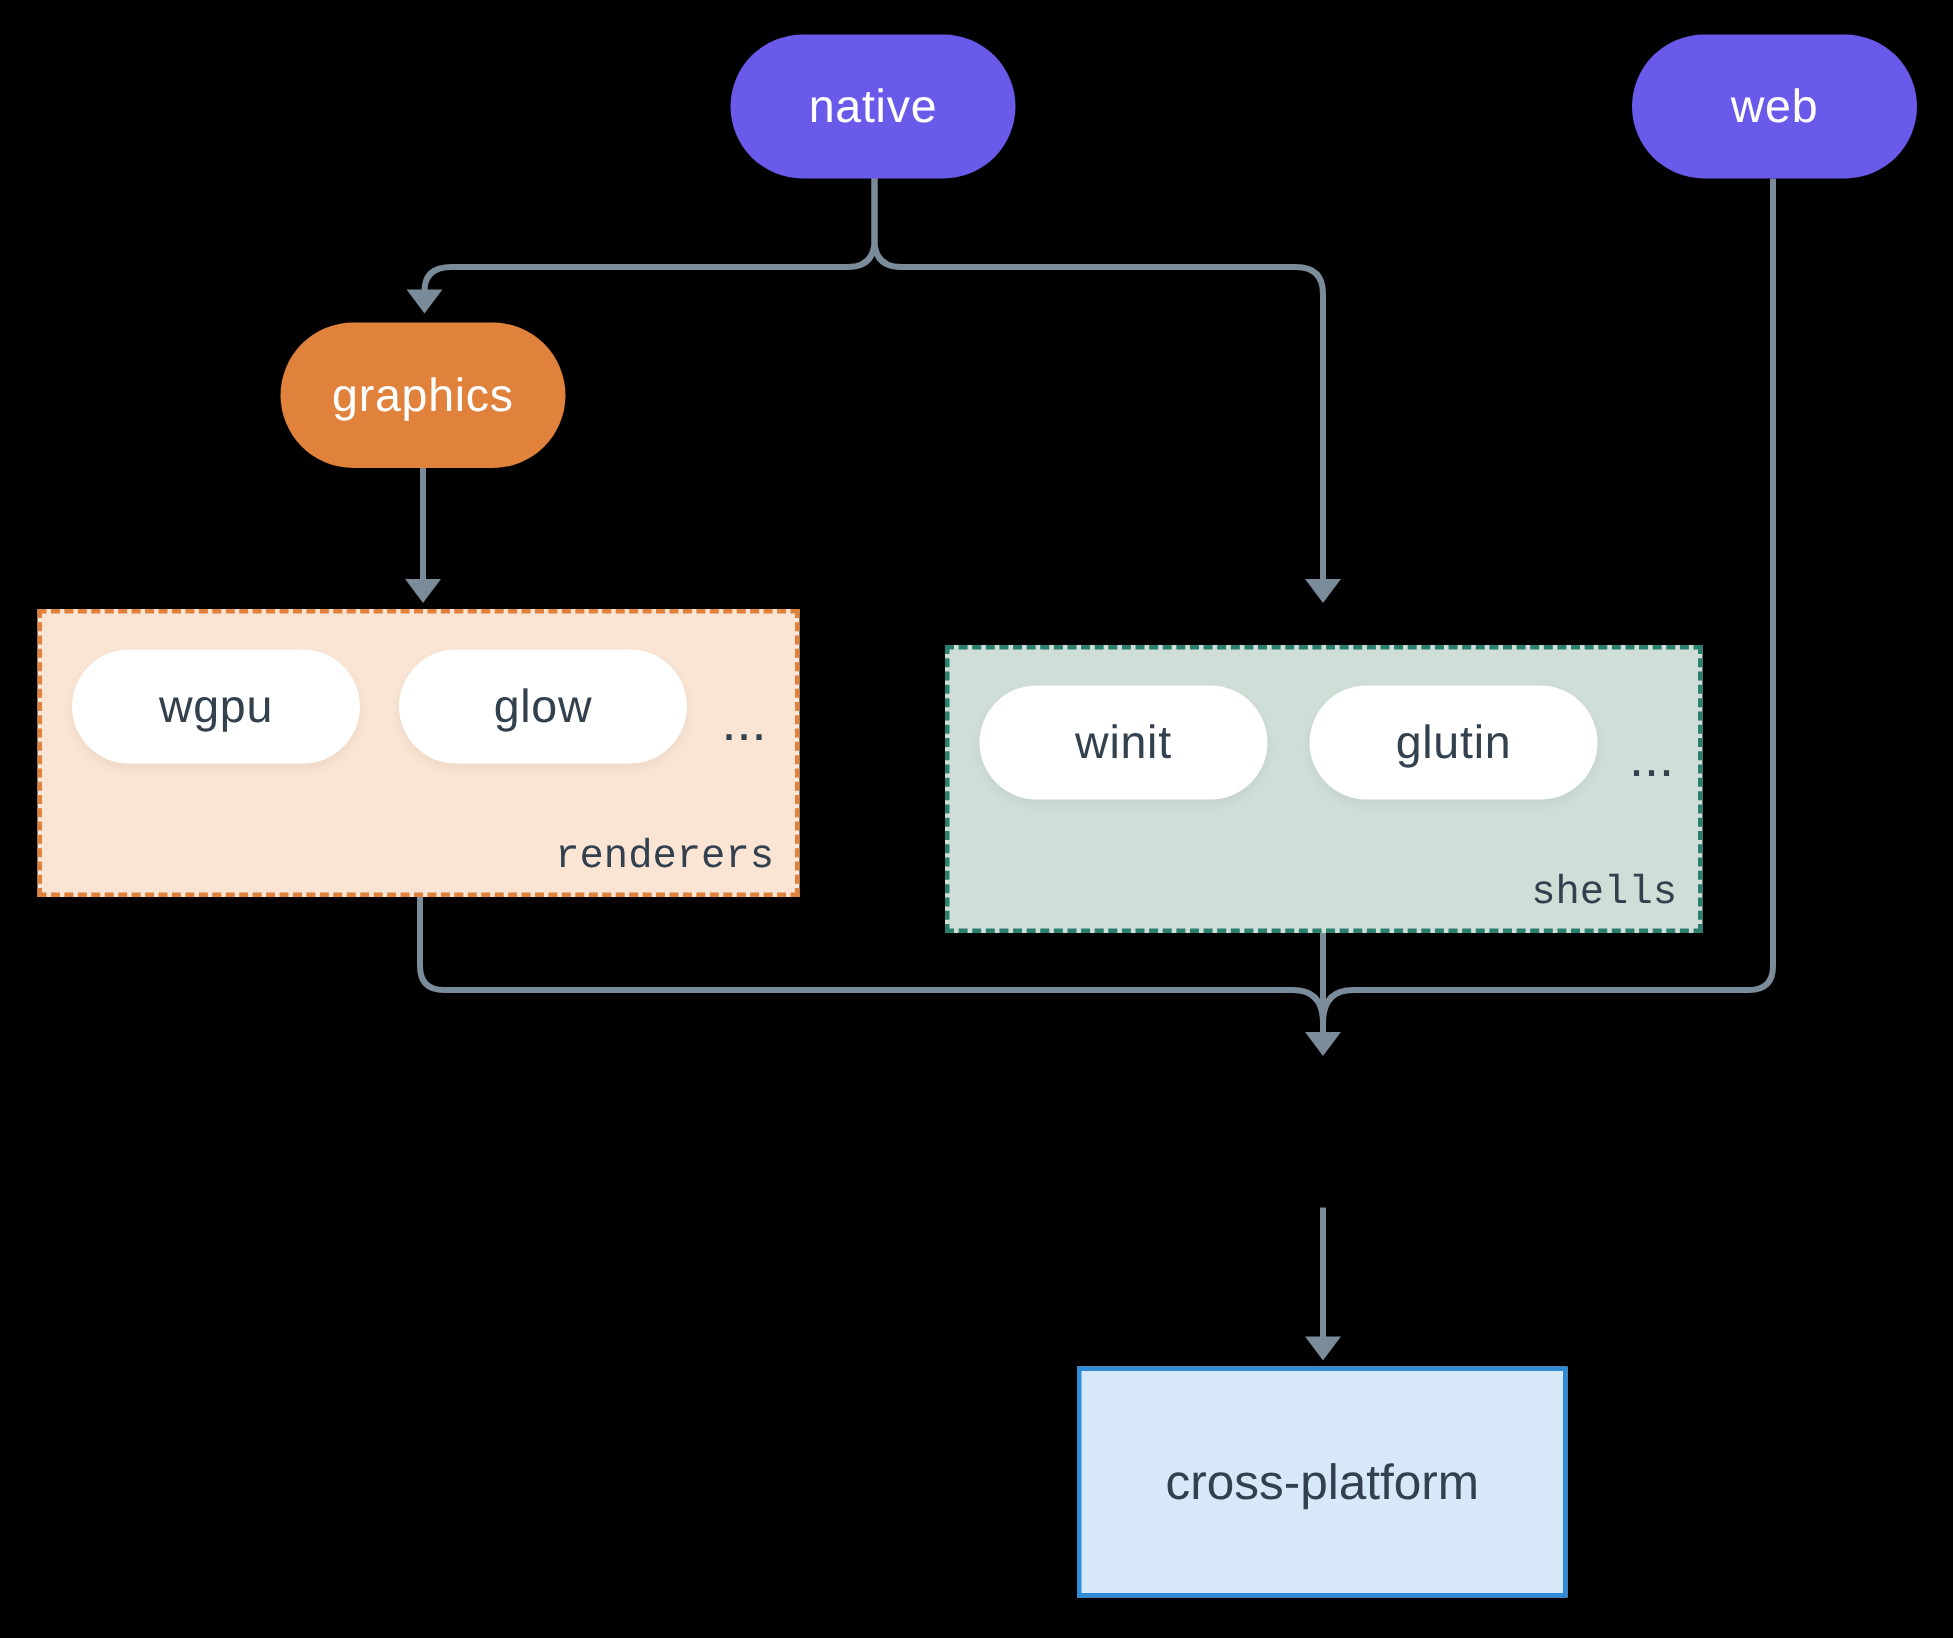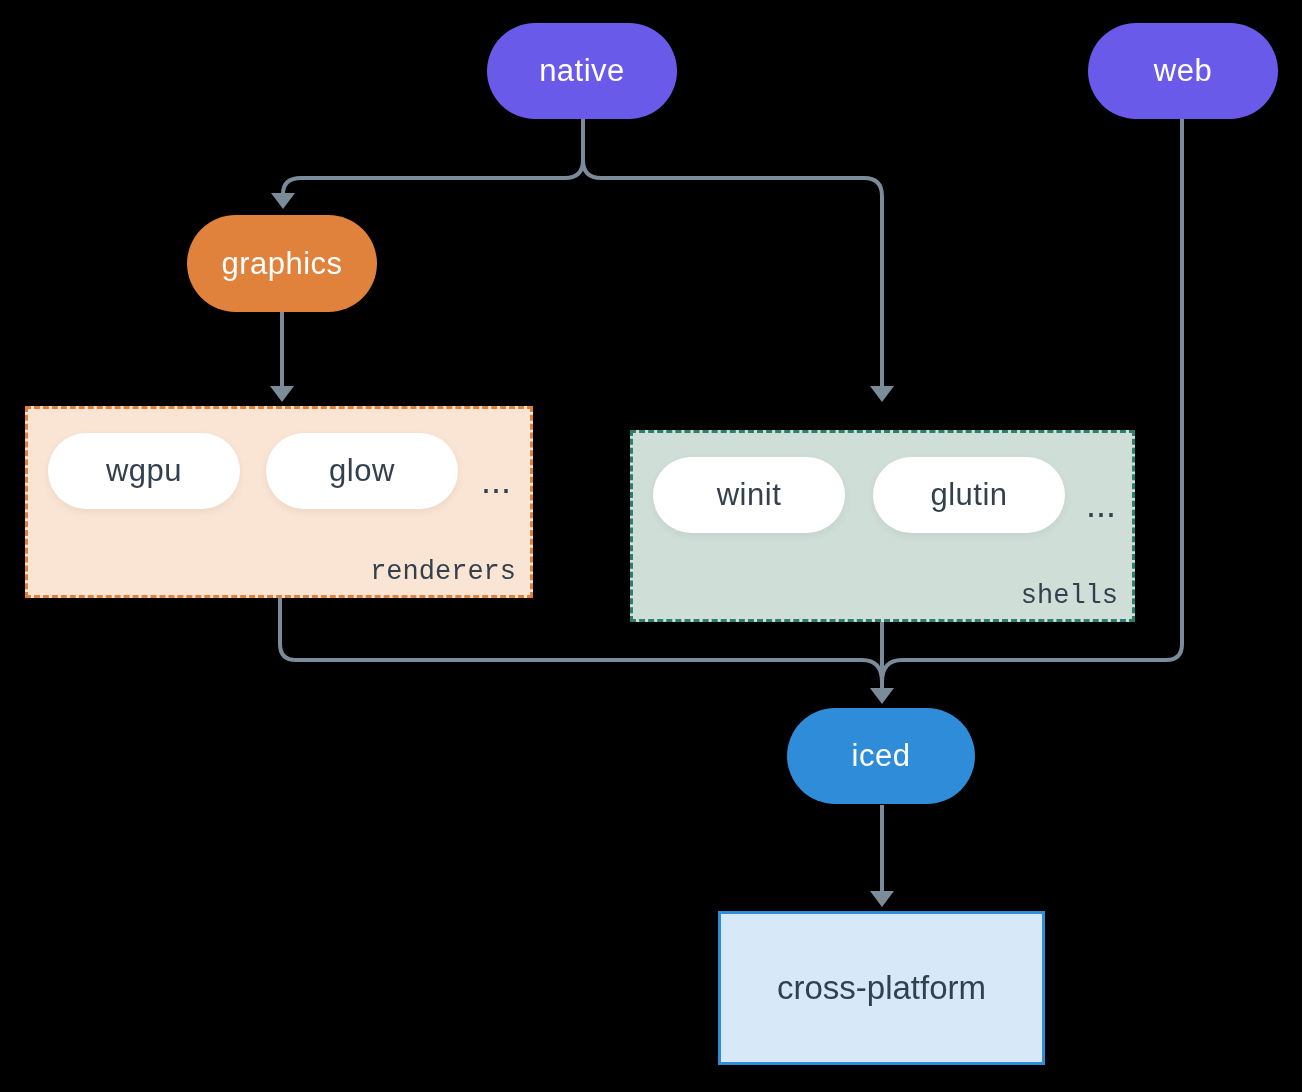--- a/index.html
+++ b/index.html
@@ -132,21 +132,18 @@
     <div class="pill white inner-pill" style="left:20px;">
       <span>winit</span>
     </div>
     <div class="pill white inner-pill" style="left:240px;">
       <span>glutin</span>
     </div>
     <span class="ellipsis" style="left:438px;">...</span>
     <span class="group-label">shells</span>
   </div>
 
-  <div class="pill blue" style="left:787px;top:708px;width:188px;height:96px;">
-    <span>iced</span>
-  </div>
 
   <div class="appbox">
     <span>cross-platform</span>
   </div>
 
 </div>
 
 </body></html>

